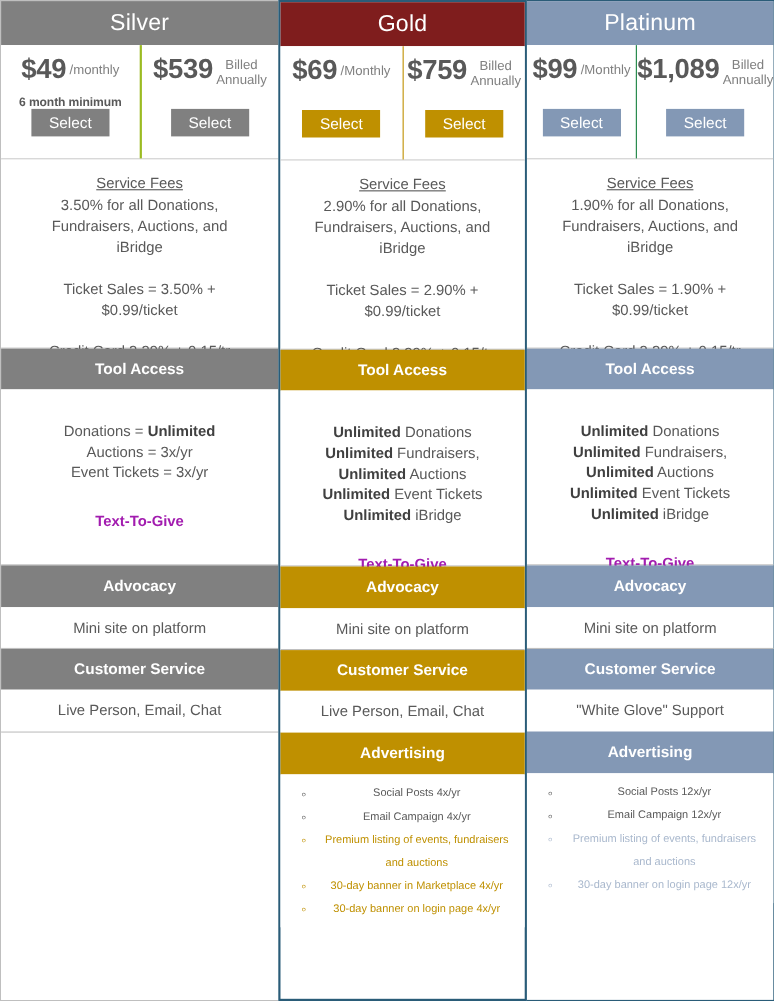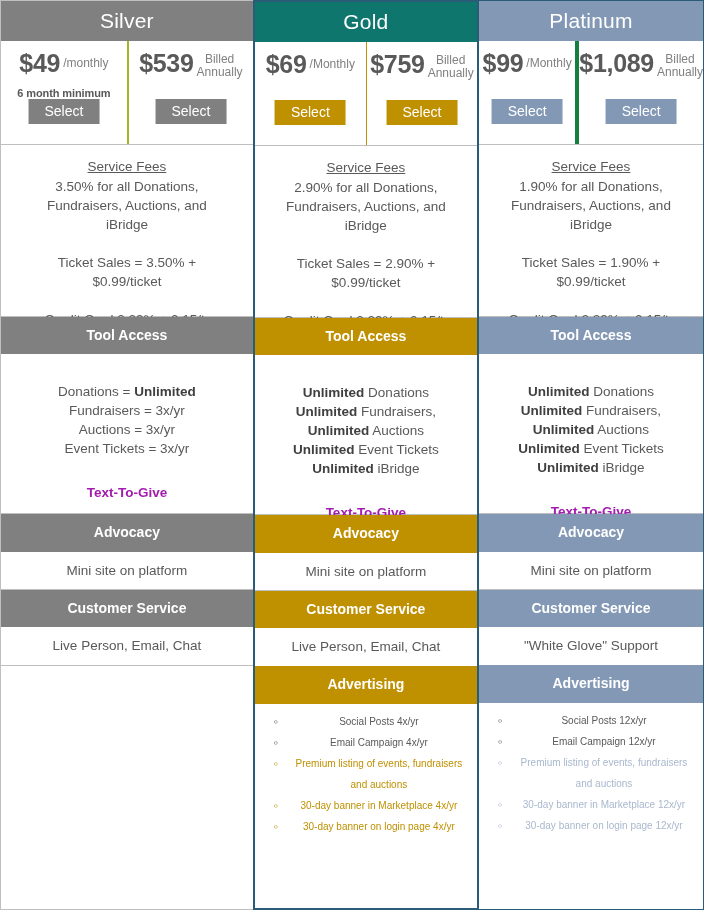--- a/index.html
+++ b/index.html
@@ -37,42 +37,42 @@
     height: 40px;
     line-height: 40px;
     text-align: center;
     color: #ffffff;
     font-size: 21px;
     letter-spacing: .2px;
     font-weight: 400;
     flex: none;
   }
   .silver   .plan-title { background: #808080; }
-  .gold     .plan-title { background: #0f766e; }
+  .gold     .plan-title { background: #7f1d1d; }
   .platinum .plan-title { background: #8398b5; }
 
   
   .price-block {
     display: flex;
     flex: none;
     height: 104px;
     background: #ffffff;
     border-bottom: 1px solid #bfbfbf;
     box-sizing: border-box;
   }
   .price-cell {
     flex: 1 1 50%;
     box-sizing: border-box;
     position: relative;
     padding-top: 9px;
     text-align: center;
   }
   .silver   .price-cell.second { border-left: 2px solid #9bbb21; }
   .gold     .price-cell.second { border-left: 1px solid #bf9000; }
-  .platinum .price-cell.second { border-left: 4px solid #15803d; }
+  .platinum .price-cell.second { border-left: 1px solid #15803d; }
 
   .price-line {
     display: flex;
     align-items: flex-start;
     justify-content: center;
     white-space: nowrap;
   }
   .amount {
     font-size: 25px;
     font-weight: 700;
@@ -218,21 +218,20 @@
       <div class="gap"></div>
       <p>Ticket Sales = 3.50% +</p>
       <p>$0.99/ticket</p>
       <div class="gap"></div>
       <p>Credit Card 2.29% + 0.15/tr</p>
     </div>
 
     <div class="section-bar">Tool Access</div>
     <div class="section-body tools bordered">
       <span class="row"><span>Donations = </span><b>Unlimited</b><span></span></span>
-      <span class="row"><span>Fundraisers = 3x/yr</span><b></b><span></span></span>
       <span class="row"><span>Auctions = 3x/yr</span><b></b><span></span></span>
       <span class="row"><span>Event Tickets = 3x/yr</span><b></b><span></span></span>
       <div class="ttg">Text-To-Give</div>
     </div>
 
     <div class="section-bar">Advocacy</div>
     <div class="section-body one-line bordered">Mini site on platform</div>
 
     <div class="section-bar">Customer Service</div>
     <div class="section-body one-line">Live Person, Email, Chat</div>
@@ -349,19 +348,18 @@
 
     <div class="section-bar">Customer Service</div>
     <div class="section-body one-line">"White Glove" Support</div>
 
     <div class="section-bar">Advertising</div>
     <div class="section-body ads">
       <ul>
         <li class="strong">Social Posts 12x/yr</li>
         <li class="strong">Email Campaign 12x/yr</li>
         <li class="muted">Premium listing of events, fundraisers and auctions</li>
-        <li class="muted">30-day banner in Marketplace 12x/yr</li>
         <li class="muted">30-day banner on login page 12x/yr</li>
       </ul>
     </div>
   </div>
 
 </div>
 
 </body></html>

